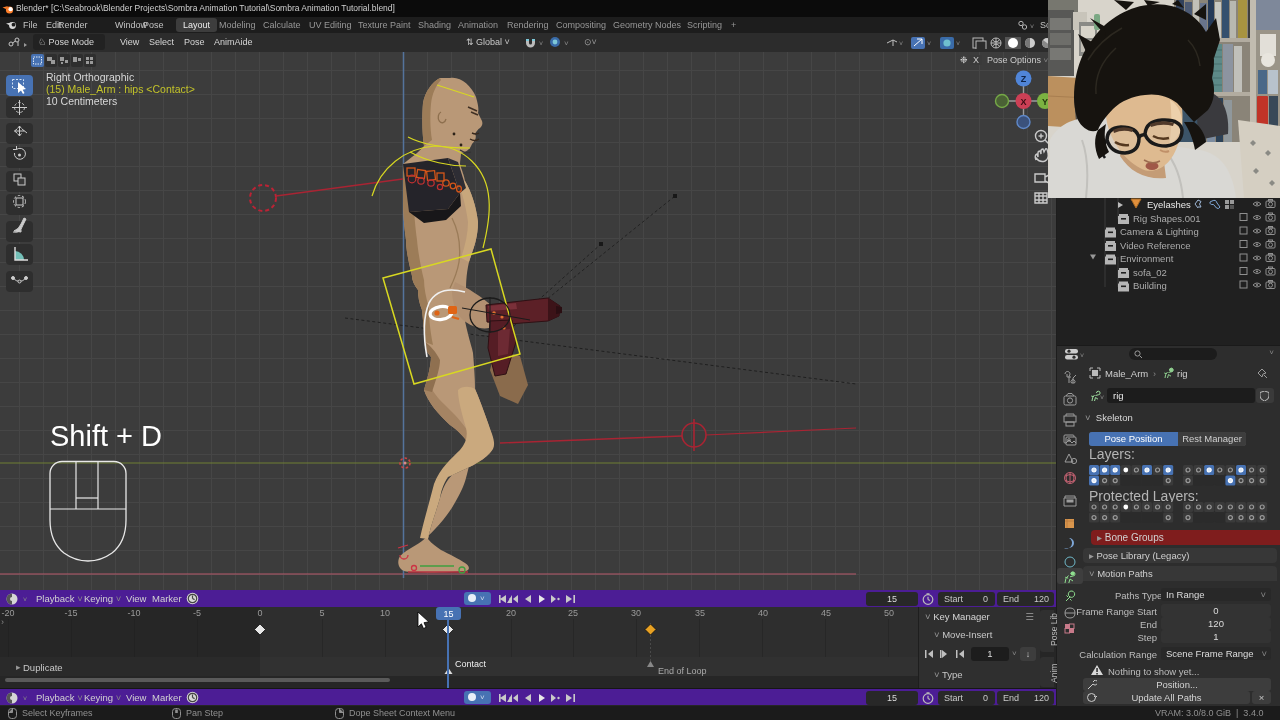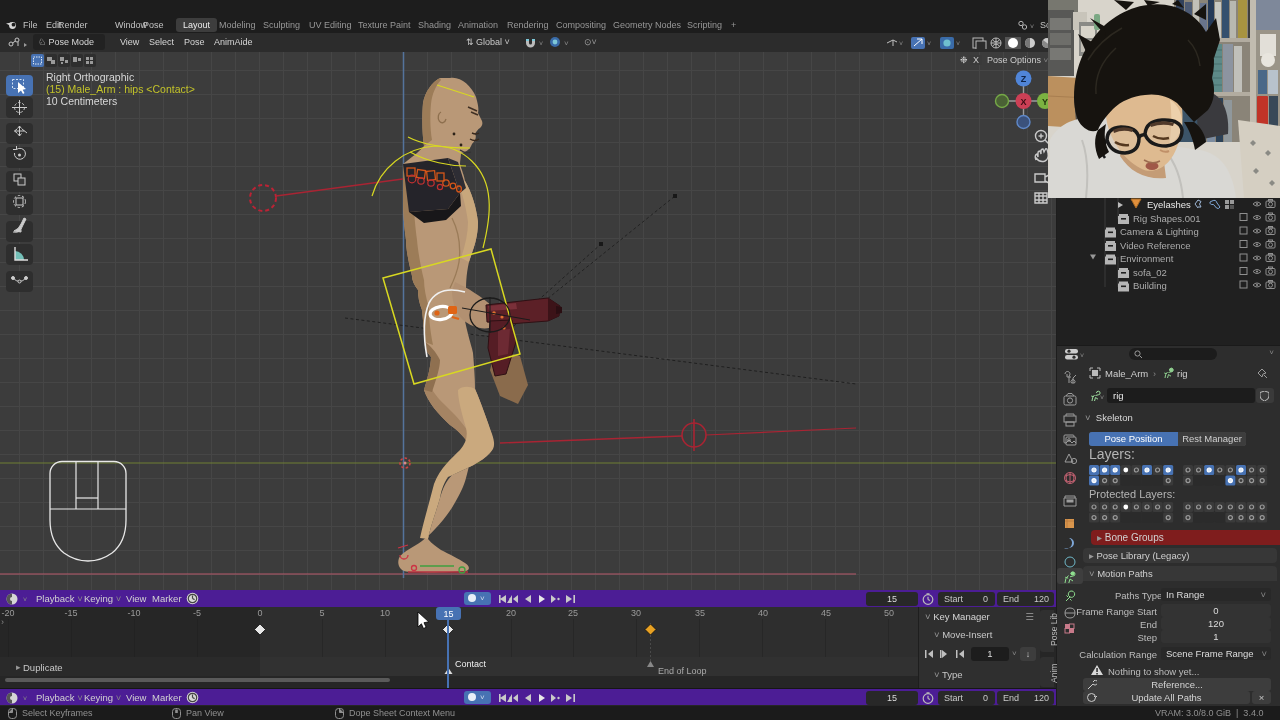--- a/index.html
+++ b/index.html
@@ -26,34 +26,42 @@
 #props{position:absolute;left:0;top:329px;width:223px;height:344px;background:#2d2d2d;color:#bdbdbd;font-size:9.5px}
 
 #timeline{left:0;top:590px;width:1056px;height:116px;background:#262626;color:#9b9b9b;font-size:9px}
 .thead{position:absolute;left:0;width:1056px;height:17px;background:#4c1d95}
 #statusbar{left:0;top:706px;width:1280px;height:18px;background:#1b1b1b;color:#909090;font-size:9px;line-height:14px}
 
 #webcam{left:1048px;top:0;width:232px;height:198px;background:#d6d2c9;overflow:hidden}
 </style></head>
 <body>
 <div id="stage">
+  <div class="abs" id="titlebar">
+    <svg class="abs" style="left:2px;top:3px" width="12" height="12" viewBox="0 0 12 12">
+        <circle cx="7.5" cy="7" r="3.6" fill="#ff7f2a"></circle>
+        <circle cx="8.6" cy="6.2" r="2.1" fill="#fff"></circle>
+        <path d="M0.5 4.5 L6 3 L4 6 Z" fill="#ff7f2a"></path>
+      </svg>
+    <span class="abs" style="left:16px">Blender* [C:\Seabrook\Blender Projects\Sombra Animation Tutorial\Sombra Animation Tutorial.blend]</span>
+  </div>
   <div class="abs" id="menubar">
     <svg class="abs" style="left:6px;top:4px" width="11" height="9" viewBox="0 0 11 9">
         <circle cx="6.5" cy="4.5" r="3.4" fill="#d8d8d8"></circle>
         <circle cx="7.5" cy="3.7" r="1.9" fill="#1d1d1d"></circle>
         <path d="M0 2.5 L5.5 1.5 L3.5 4.2 Z" fill="#d8d8d8"></path>
       </svg>
     <span style="left:23px">File</span>
       <span style="left:46px">Edit</span>
       <span style="left:58px">Render</span>
       <span style="left:115px">Window</span>
       <span style="left:143px">Pose</span>
     <span style="left:176px;top:1px;height:14px;line-height:14px;background:#3d3d3d;border-radius:3px;padding:0 7px;color:#ececec">Layout</span>
     <span class="wtab" style="left:219px">Modeling</span>
-      <span class="wtab" style="left:263px">Sculpting</span>
+      <span class="wtab" style="left:263px">Calculate</span>
       <span class="wtab" style="left:309px">UV Editing</span>
       <span class="wtab" style="left:358px">Texture Paint</span>
       <span class="wtab" style="left:418px">Shading</span>
       <span class="wtab" style="left:458px">Animation</span>
       <span class="wtab" style="left:507px">Rendering</span>
       <span class="wtab" style="left:556px">Compositing</span>
       <span class="wtab" style="left:613px">Geometry Nodes</span>
       <span class="wtab" style="left:687px">Scripting</span>
       <span class="wtab" style="left:731px">+</span>
     <svg class="abs" style="left:1016px;top:3px" width="30" height="11" viewBox="0 0 30 11">
@@ -357,20 +365,21 @@
         <circle cx="1041" cy="136" r="5.5"></circle>
           <line x1="1045" y1="140" x2="1049" y2="144"></line>
           <line x1="1038.5" y1="136" x2="1043.5" y2="136"></line>
           <line x1="1041" y1="133.5" x2="1041" y2="138.5"></line>
         <path d="M1036,160 q-2,-5 1,-6 l1,3 l0,-4 q0,-2 2,-2 l1,3 l0,-3 q0,-2 2,-2 l1,3 l1,-2 q1,-2 2,-1 l1,4 q1,6 -3,8 q-5,2 -9,-3z"></path>
         <path d="M1035,174 h10 v8 h-10 z M1045,177 l4,-2 v8 l-4,-2"></path>
         <path d="M1035,193 h12 v10 h-12 z M1039,193 v10 M1043,193 v10 M1035,196 h12 M1035,200 h12"></path>
       </g>
     </svg>
 
+    <div id="shiftd">Shift + D</div>
     <svg class="abs" style="left:48px;top:408px" width="80" height="102" viewBox="0 0 80 102">
       <path d="M14 1.5 H66 A12 12 0 0 1 78 13.5 V60 Q78 82 64 93 Q53 101 40 101 Q27 101 16 93 Q2 82 2 60 V13.5 A12 12 0 0 1 14 1.5 Z" fill="none" stroke="#e8e8e8" stroke-width="1.3"></path>
       <line x1="2" y1="49" x2="78" y2="49" stroke="#e8e8e8" stroke-width="1.2"></line>
       <line x1="28" y1="1.5" x2="28" y2="49" stroke="#e8e8e8" stroke-width="1.2"></line>
       <line x1="50" y1="1.5" x2="50" y2="49" stroke="#e8e8e8" stroke-width="1.2"></line>
       <line x1="28" y1="38" x2="50" y2="38" stroke="#e8e8e8" stroke-width="1.2"></line>
     </svg>
   </div>
   <div class="abs" id="rpanel">
     <div id="outliner">
@@ -629,21 +638,21 @@
             <rect x="125.8" y="10.6" width="10" height="10" rx="1.5" fill="#2b2b2b"></rect>
             <rect x="136.4" y="10.6" width="10" height="10" rx="1.5" fill="#4772b3"></rect>
             <circle cx="141.4" cy="15.6" r="2" fill="#dce8f8" stroke="#fff" stroke-width="1.2"></circle>
             <rect x="147.0" y="10.6" width="10" height="10" rx="1.5" fill="#3a3a3a"></rect>
             <circle cx="152.0" cy="15.6" r="2" fill="none" stroke="#9a9a9a" stroke-width="1.2"></circle>
             <rect x="157.6" y="10.6" width="10" height="10" rx="1.5" fill="#3a3a3a"></rect>
             <circle cx="162.6" cy="15.6" r="2" fill="none" stroke="#9a9a9a" stroke-width="1.2"></circle>
             <rect x="168.2" y="10.6" width="10" height="10" rx="1.5" fill="#3a3a3a"></rect>
             <circle cx="173.2" cy="15.6" r="2" fill="none" stroke="#9a9a9a" stroke-width="1.2"></circle>
           </svg>
-        <div class="abs" style="left:6px;top:126px;color:#b5b5b5;font-size:11px">Protected Layers:</div>
+        <div class="abs" style="left:6px;top:126px;color:#b5b5b5;font-size:14px">Protected Layers:</div>
         <svg class="abs" style="left:6px;top:140px" width="180" height="22" viewBox="0 0 180 22" id="layers2">
             <rect x="0.0" y="0.0" width="10" height="10" rx="1.5" fill="#3a3a3a"></rect>
             <circle cx="5.0" cy="5.0" r="2" fill="none" stroke="#9a9a9a" stroke-width="1.2"></circle>
             <rect x="10.6" y="0.0" width="10" height="10" rx="1.5" fill="#3a3a3a"></rect>
             <circle cx="15.6" cy="5.0" r="2" fill="none" stroke="#9a9a9a" stroke-width="1.2"></circle>
             <rect x="21.2" y="0.0" width="10" height="10" rx="1.5" fill="#3a3a3a"></rect>
             <circle cx="26.2" cy="5.0" r="2" fill="none" stroke="#9a9a9a" stroke-width="1.2"></circle>
             <rect x="31.8" y="0.0" width="10" height="10" rx="1.5" fill="#3a3a3a"></rect>
             <circle cx="36.8" cy="5.0" r="2.4" fill="#fff"></circle>
             <rect x="42.4" y="0.0" width="10" height="10" rx="1.5" fill="#3a3a3a"></rect>
@@ -711,21 +720,21 @@
           <span class="abs" style="left:0px;top:49px;width:74px;text-align:right">Step</span>
           <div class="abs" style="left:78px;top:47px;width:110px;height:13px;background:#333;border-radius:3px;line-height:13px;color:#ddd;text-align:center">1</div>
           <span class="abs" style="left:0px;top:66px;width:74px;text-align:right;white-space:nowrap;direction:rtl">Calculation Range</span>
           <div class="abs" style="left:78px;top:64px;width:110px;height:13px;background:#282828;border-radius:3px;padding:0 5px;line-height:13px;color:#ddd">Scene Frame Range<span class="abs" style="right:4px;color:#888">˅</span></div>
           <svg class="abs" style="left:8px;top:82px" width="12" height="11" viewBox="0 0 12 11">
               <path d="M6 0 L12 10 H0Z" fill="#d8d8d8"></path>
               <rect x="5.3" y="3" width="1.5" height="4" fill="#2d2d2d"></rect>
               <rect x="5.3" y="8" width="1.5" height="1.5" fill="#2d2d2d"></rect>
             </svg>
           <span class="abs" style="left:25px;top:83px">Nothing to show yet...</span>
-          <div class="abs" style="left:0px;top:95px;width:188px;height:13px;background:#3d3d3d;border-radius:3px;text-align:center;line-height:13px;color:#d5d5d5">Reference...</div>
+          <div class="abs" style="left:0px;top:95px;width:188px;height:13px;background:#3d3d3d;border-radius:3px;text-align:center;line-height:13px;color:#d5d5d5">Position...</div>
           <svg class="abs" style="left:4px;top:97px" width="10" height="10" viewBox="0 0 10 10">
               <path d="M1 9 L6 4 m0 0 a2.5 2.5 0 1 0 2-4 l-2 2" stroke="#ccc" fill="none"></path>
             </svg>
           <div class="abs" style="left:0px;top:108px;width:167px;height:13px;background:#3d3d3d;border-radius:3px;text-align:center;line-height:13px;color:#d5d5d5">Update All Paths</div>
           <div class="abs" style="left:169px;top:108px;width:19px;height:13px;background:#3d3d3d;border-radius:3px;text-align:center;line-height:13px;color:#ccc">×</div>
           <svg class="abs" style="left:3px;top:109px" width="11" height="11" viewBox="0 0 11 11">
               <circle cx="5.5" cy="5.5" r="4" fill="none" stroke="#ccc"></circle>
               <path d="M9.5 5.5 l1.5 -1.5 M9.5 5.5 l-1.5 -1.5" stroke="#ccc" fill="none"></path>
             </svg>
         </div>
@@ -900,21 +909,21 @@
   <div class="abs" id="statusbar">
     <svg class="abs" style="left:8px;top:2px" width="9" height="11" viewBox="0 0 9 11">
         <rect x="0.5" y="0.5" width="8" height="10" rx="3" fill="none" stroke="#909090"></rect>
         <path d="M4.5 0.5 v4 h-4" stroke="#909090" fill="#909090"></path>
       </svg>
     <span class="abs" style="left:22px">Select Keyframes</span>
     <svg class="abs" style="left:172px;top:2px" width="9" height="11" viewBox="0 0 9 11">
         <rect x="0.5" y="0.5" width="8" height="10" rx="3" fill="none" stroke="#909090"></rect>
         <rect x="3.2" y="1.5" width="2.6" height="3.5" fill="#909090"></rect>
       </svg>
-    <span class="abs" style="left:186px">Pan View</span>
+    <span class="abs" style="left:186px">Pan Step</span>
     <svg class="abs" style="left:335px;top:2px" width="9" height="11" viewBox="0 0 9 11">
         <rect x="0.5" y="0.5" width="8" height="10" rx="3" fill="none" stroke="#909090"></rect>
         <path d="M4.5 0.5 v4 h4" stroke="#909090" fill="#909090"></path>
       </svg>
     <span class="abs" style="left:349px">Dope Sheet Context Menu</span>
     <span class="abs" style="left:1155px">VRAM: 3.0/8.0 GiB&nbsp; | &nbsp;3.4.0</span>
   </div>
   <div class="abs" id="webcam">
     <svg width="232" height="198" viewBox="0 0 232 198">
 

